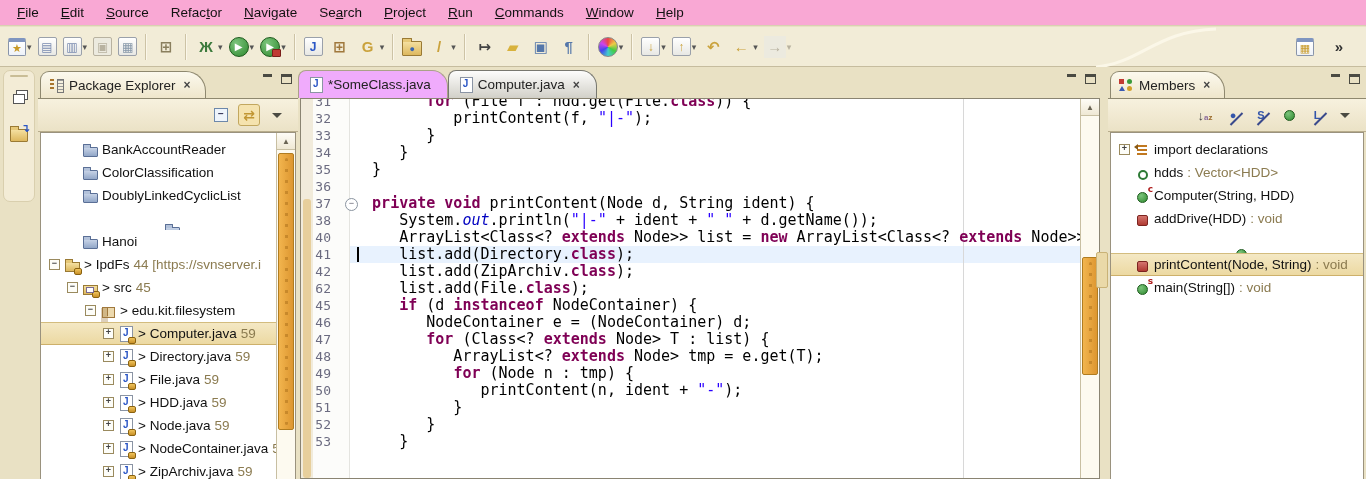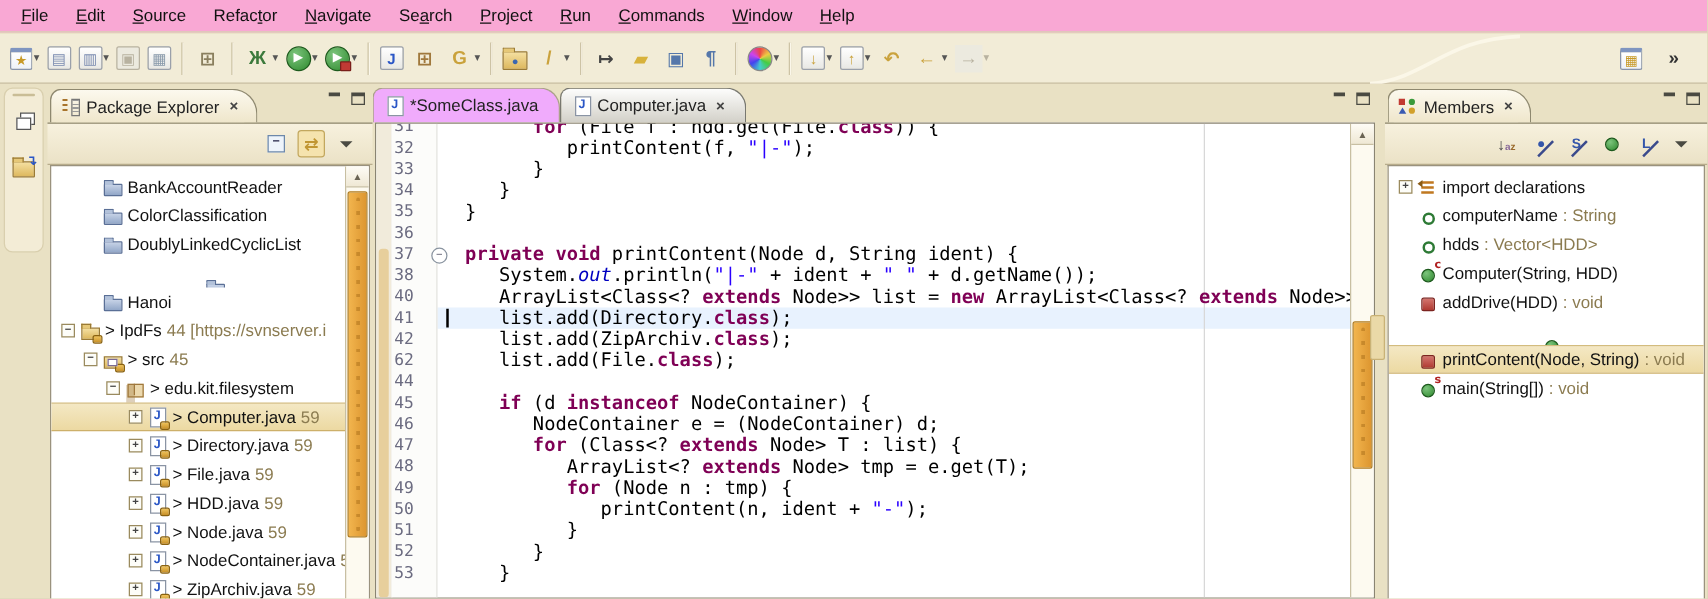--- a/index.html
+++ b/index.html
@@ -504,24 +504,20 @@
           </div>
           <div class="cline">
             <span class="ln">42</span>
             <code class="ctext"><span class="p">      list.add(ZipArchiv.</span><span class="k">class</span><span class="p">);</span></code>
           </div>
           <div class="cline">
             <span class="ln">62</span>
             <code class="ctext"><span class="p">      list.add(File.</span><span class="k">class</span><span class="p">);</span></code>
           </div>
           <div class="cline">
-            <span class="ln">44</span>
-            <code class="ctext"></code>
-          </div>
-          <div class="cline">
             <span class="ln">45</span>
             <code class="ctext"><span class="p">      </span><span class="k">if</span><span class="p"> (d </span><span class="k">instanceof</span><span class="p"> NodeContainer) {</span></code>
           </div>
           <div class="cline">
             <span class="ln">46</span>
             <code class="ctext"><span class="p">         NodeContainer e = (NodeContainer) d;</span></code>
           </div>
           <div class="cline">
             <span class="ln">47</span>
             <code class="ctext"><span class="p">         </span><span class="k">for</span><span class="p"> (Class&lt;? </span><span class="k">extends</span><span class="p"> Node&gt; T : list) {</span></code>
@@ -602,26 +598,20 @@
     <div class="vcontent">
       <div class="tree" id="memtree">
           <div class="trow" style="padding-left: 8px;">
             <span class="exp">+</span>
             <span class="icn i-import"></span>
             <span class="tlabel">import declarations</span>
           </div>
           <div class="trow" style="padding-left: 8px;">
             <span class="exp none"></span>
             <span class="icn i-fring"></span>
-            <span class="tlabel">computerName</span>
-            <span class="tdecor"> : String</span>
-          </div>
-          <div class="trow" style="padding-left: 8px;">
-            <span class="exp none"></span>
-            <span class="icn i-fring"></span>
             <span class="tlabel">hdds</span>
             <span class="tdecor"> : Vector&lt;HDD&gt;</span>
           </div>
           <div class="trow" style="padding-left: 8px;">
             <span class="exp none"></span>
             <span class="icn i-mpub">
               <span class="mbadge">c</span>
             </span>
             <span class="tlabel">Computer(String, HDD)</span>
           </div>

